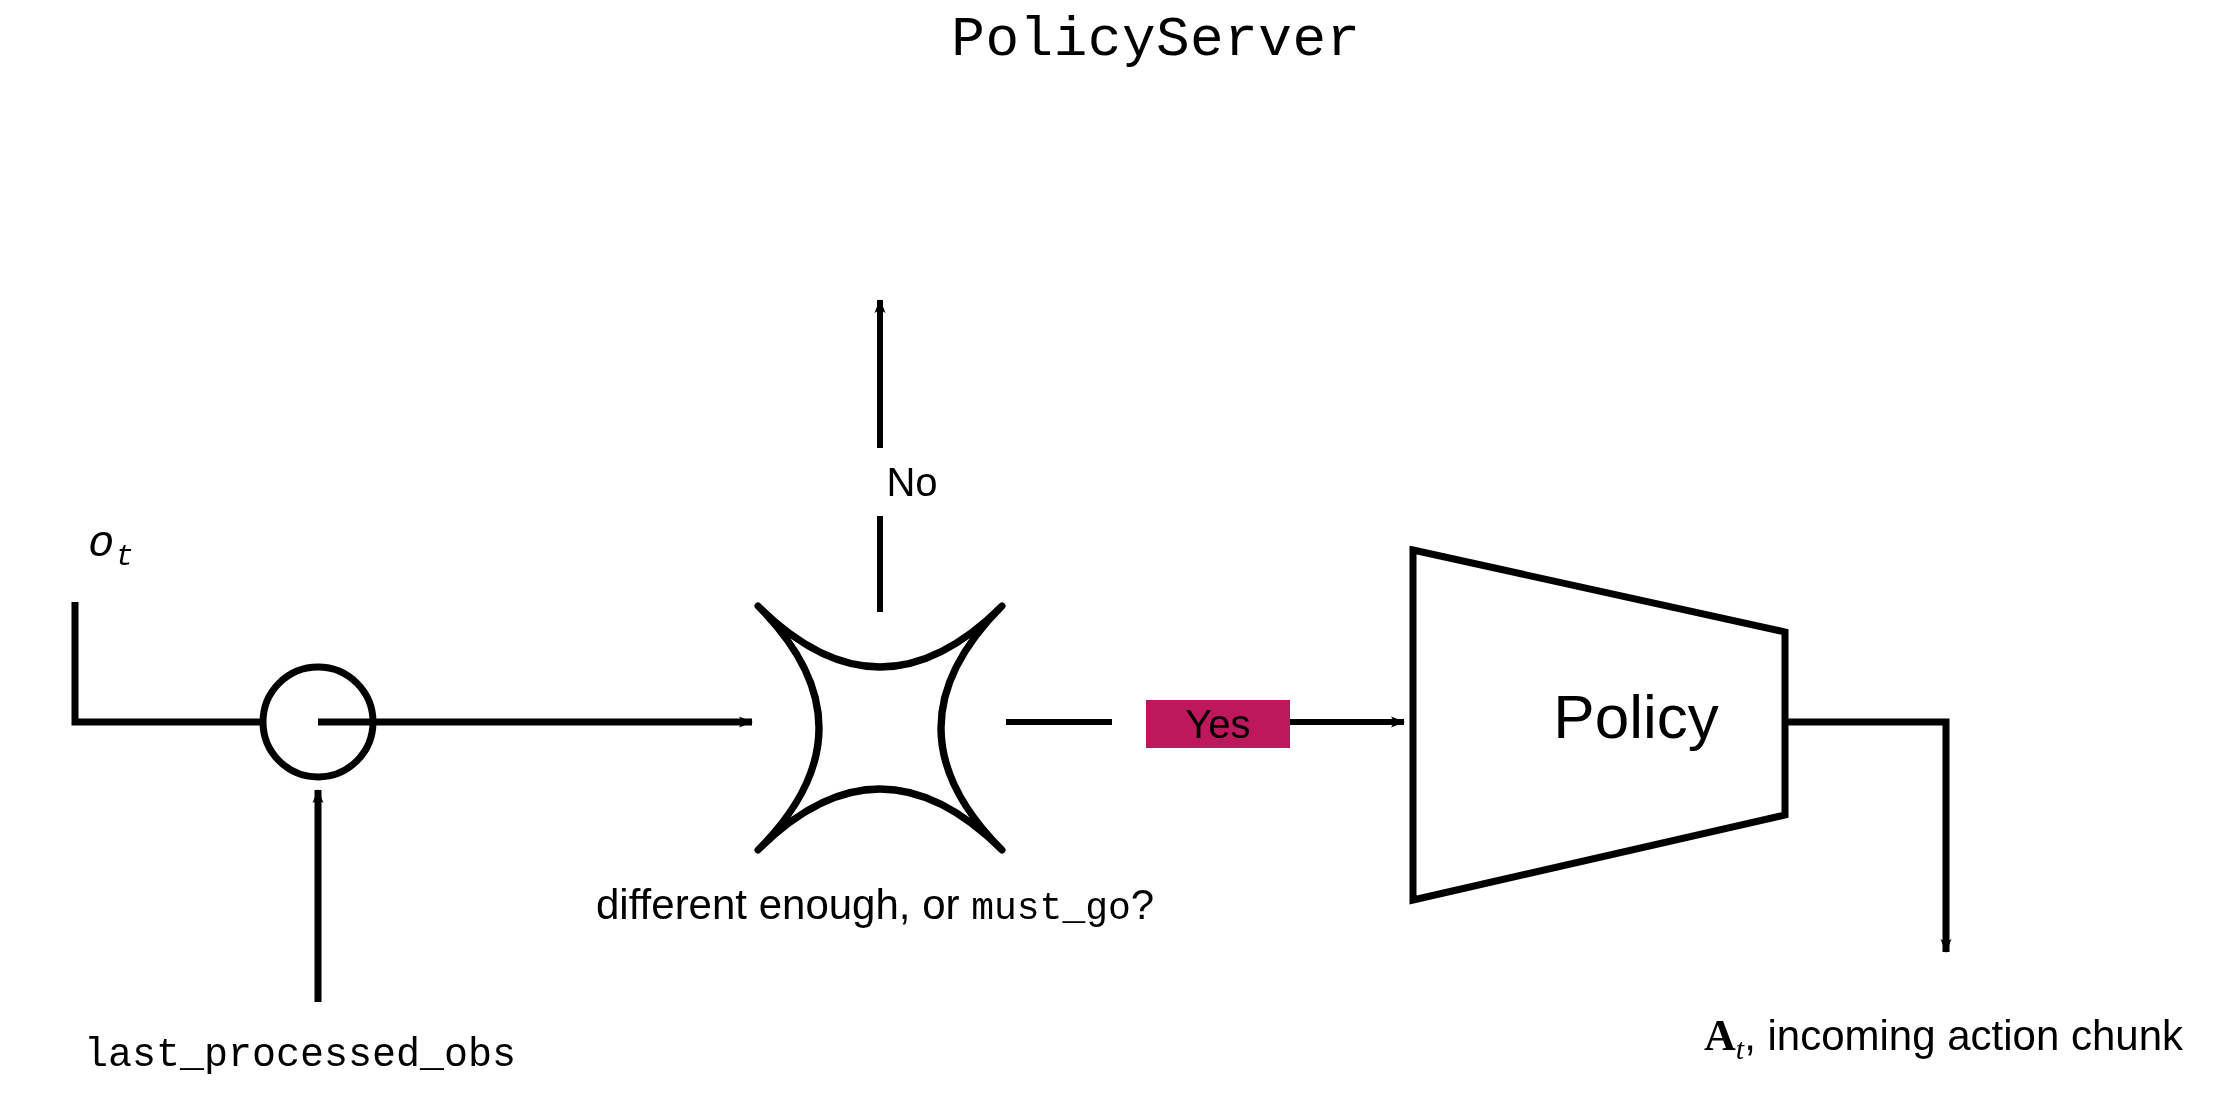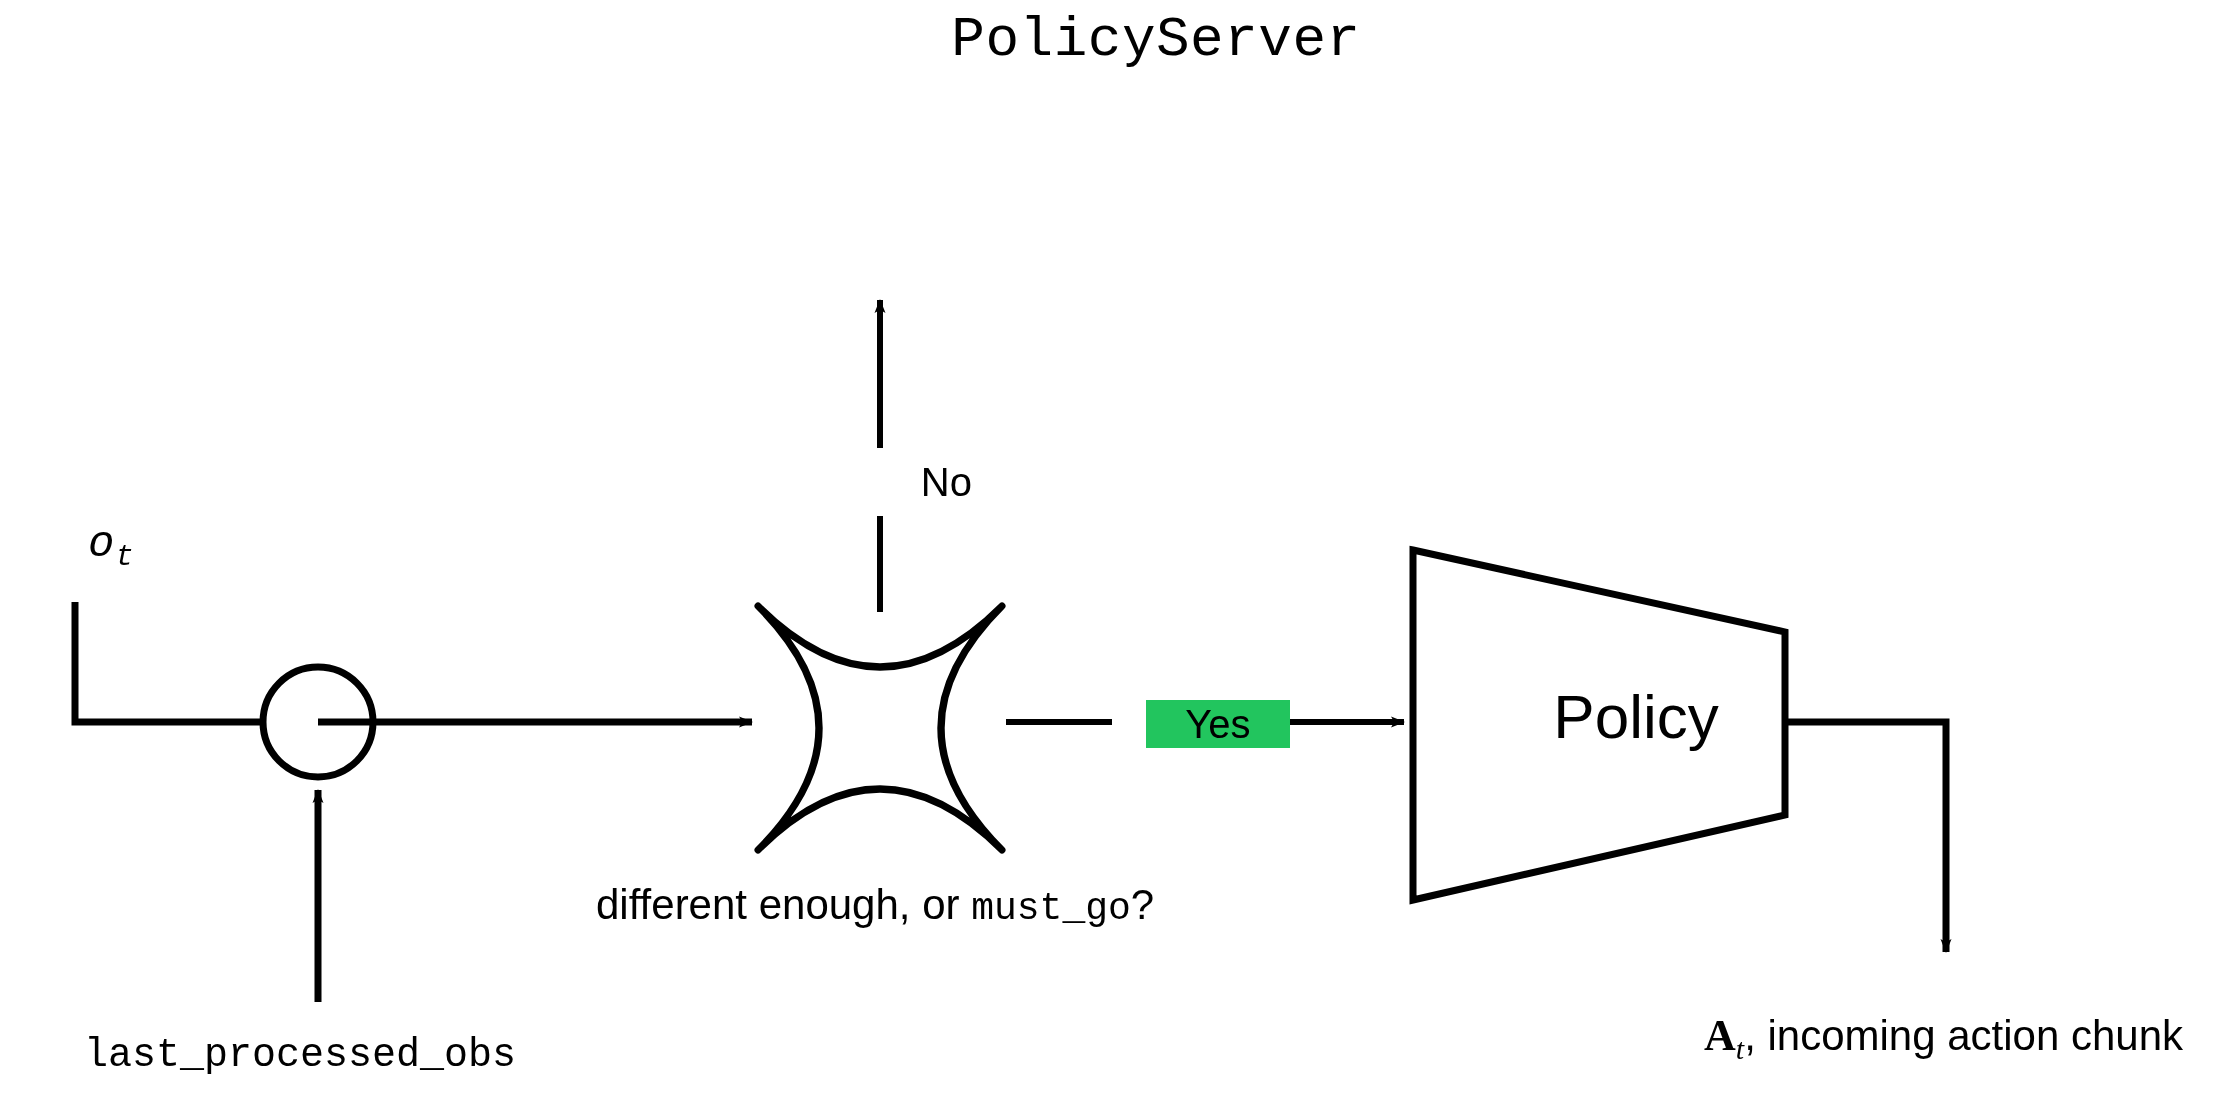--- a/index.html
+++ b/index.html
@@ -56,34 +56,34 @@
     width: 1220px;
     text-align: center;
     font-size: 42px;
   }
 
   
   #no-label {
     left: 812px;
     top: 456px;
     width: 120px;
-    text-align: right;
+    text-align: center;
     font-size: 40px;
     background: #ffffff;
     padding: 6px 4px;
   }
 
   
   #yes-label {
     left: 1110px;
     top: 700px;
     width: 140px;
     text-align: center;
     font-size: 40px;
-    background: #22c55e;
+    background: #be185d;
     padding: 4px 2px;
   }
 
   
   #obs-label {
     left: 52px;
     top: 522px;
     font-size: 44px;
     font-family: Liberation Mono, monospace;
   }

